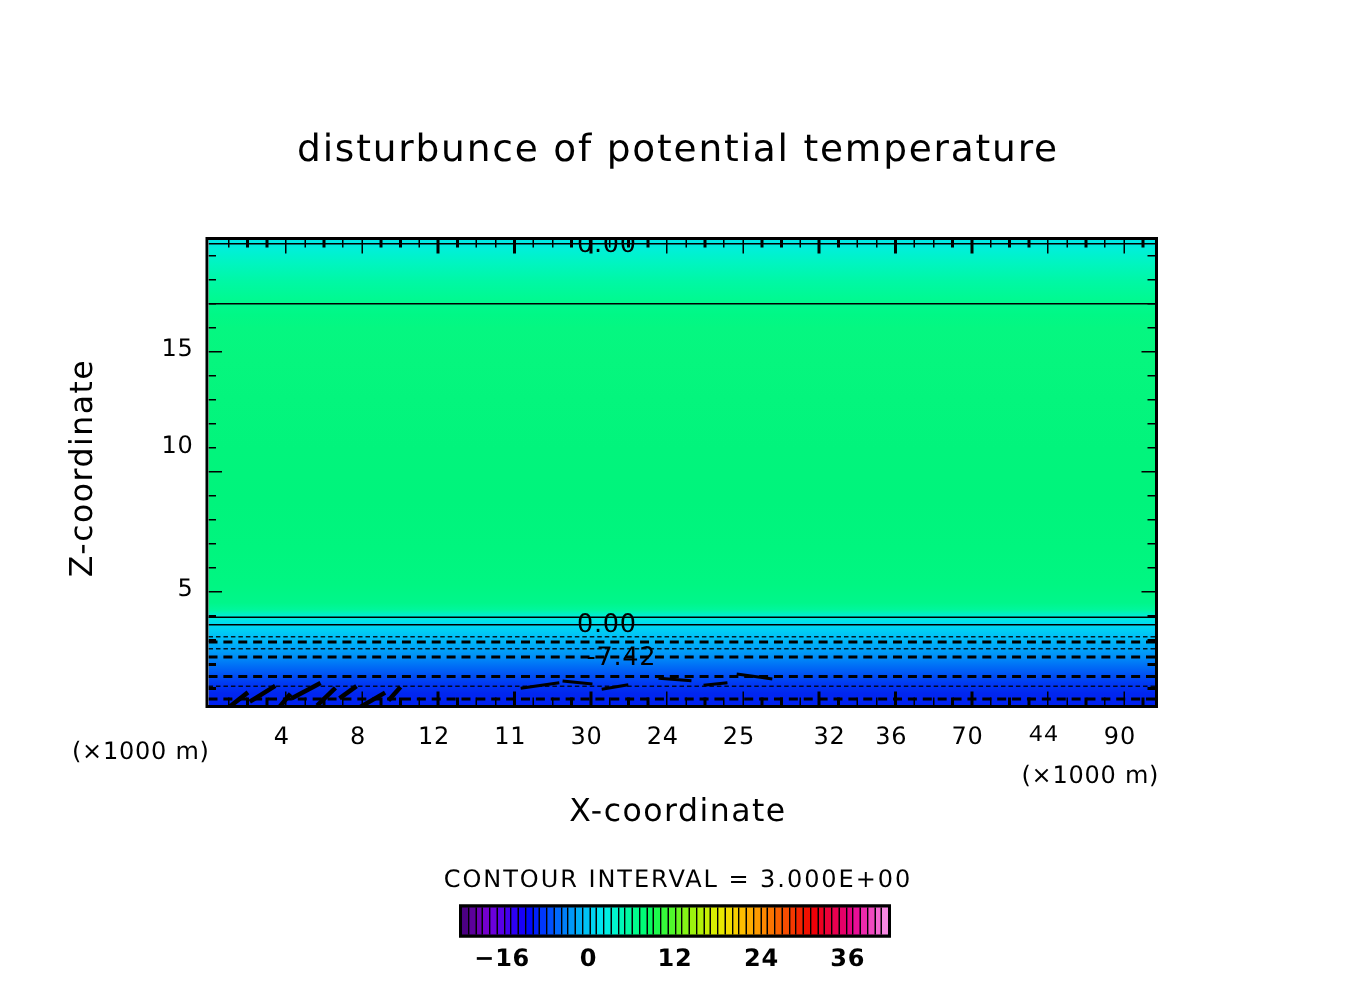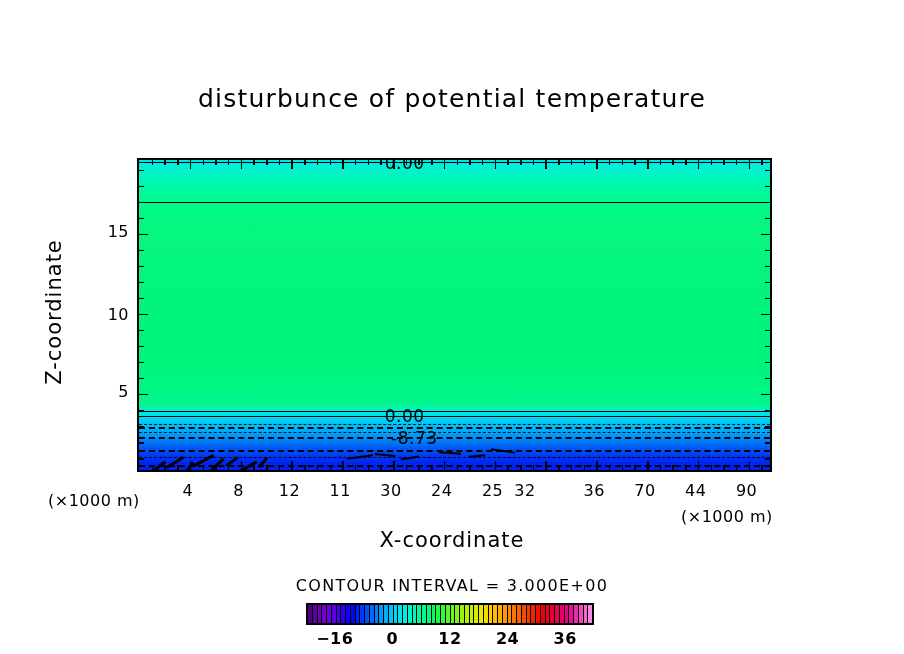--- a/index.html
+++ b/index.html
@@ -117,21 +117,21 @@
     <div class="sq" style="left: 100px; top: 305px; width: 19px; height: 3px; transform: rotate(-30deg);"></div>
     <div class="sq" style="left: 118px; top: 301px; width: 12px; height: 3px; transform: rotate(-48deg);"></div>
     <div class="sq" style="left: 208px; top: 296px; width: 26px; height: 2px; transform: rotate(-8deg);"></div>
     <div class="sq" style="left: 236px; top: 294px; width: 20px; height: 2px; transform: rotate(6deg);"></div>
     <div class="sq" style="left: 262px; top: 297px; width: 18px; height: 2px; transform: rotate(-10deg);"></div>
     <div class="sq" style="left: 300px; top: 292px; width: 22px; height: 2px; transform: rotate(4deg);"></div>
     <div class="sq" style="left: 330px; top: 295px; width: 16px; height: 2px; transform: rotate(-6deg);"></div>
     <div class="sq" style="left: 352px; top: 290px; width: 24px; height: 2px; transform: rotate(8deg);"></div>
     <div class="clabel" style="left: 242.7px; top: -6.79592px;">0.00</div>
     <div class="clabel" style="left: 242.7px; top: 245.526px;">0.00</div>
-    <div class="clabel" style="left: 249.05px; top: 267.954px;">-8.73</div>
+    <div class="clabel" style="left: 249.05px; top: 267.954px;">-7.42</div>
     <div class="tk" style="left: 12.7px; width: 1.6px; height: 5px; top: 0px;"></div>
     <div class="tk" style="left: 12.7px; width: 1.6px; height: 5px; bottom: 0px;"></div>
     <div class="tk" style="left: 25.4px; width: 1.6px; height: 5px; top: 0px;"></div>
     <div class="tk" style="left: 25.4px; width: 1.6px; height: 5px; bottom: 0px;"></div>
     <div class="tk" style="left: 38.1px; width: 1.6px; height: 5px; top: 0px;"></div>
     <div class="tk" style="left: 38.1px; width: 1.6px; height: 5px; bottom: 0px;"></div>
     <div class="tk" style="left: 50.8px; width: 1.6px; height: 9px; top: 0px;"></div>
     <div class="tk" style="left: 50.8px; width: 1.6px; height: 9px; bottom: 0px;"></div>
     <div class="tk" style="left: 63.5px; width: 1.6px; height: 5px; top: 0px;"></div>
     <div class="tk" style="left: 63.5px; width: 1.6px; height: 5px; bottom: 0px;"></div>
@@ -332,25 +332,25 @@
     <div class="cell" style="background: rgb(248, 136, 226);"></div>
   </div>
 
 <div class="xnum" style="left: 167.8px;">4</div>
 <div class="xnum" style="left: 218.6px;">8</div>
 <div class="xnum" style="left: 269.4px;">12</div>
 <div class="xnum" style="left: 320.2px;">11</div>
 <div class="xnum" style="left: 371px;">30</div>
 <div class="xnum" style="left: 421.8px;">24</div>
 <div class="xnum" style="left: 472.6px;">25</div>
-<div class="xnum" style="left: 505px;">32</div>
+<div class="xnum" style="left: 533px;">32</div>
 <div class="xnum" style="left: 574.2px;">36</div>
 <div class="xnum" style="left: 625px;">70</div>
-<div class="xnum" style="left: 675.8px;">44</div>
+<div class="xnum" style="left: 675.8px; font-family: Liberation Mono, monospace;">44</div>
 <div class="xnum" style="left: 726.6px;">90</div>
 <div class="ynum" style="top: 381.898px;">5</div>
-<div class="ynum" style="top: 305px;">10</div>
+<div class="ynum" style="top: 287px;">10</div>
 <div class="ynum" style="top: 221.694px;">15</div>
 <div class="cnum" style="left: 311.8px;">−16</div>
 <div class="cnum" style="left: 369.4px;">0</div>
 <div class="cnum" style="left: 427px;">12</div>
 <div class="cnum" style="left: 484.6px;">24</div>
 <div class="cnum" style="left: 542.2px;">36</div>
 
 </body></html>

